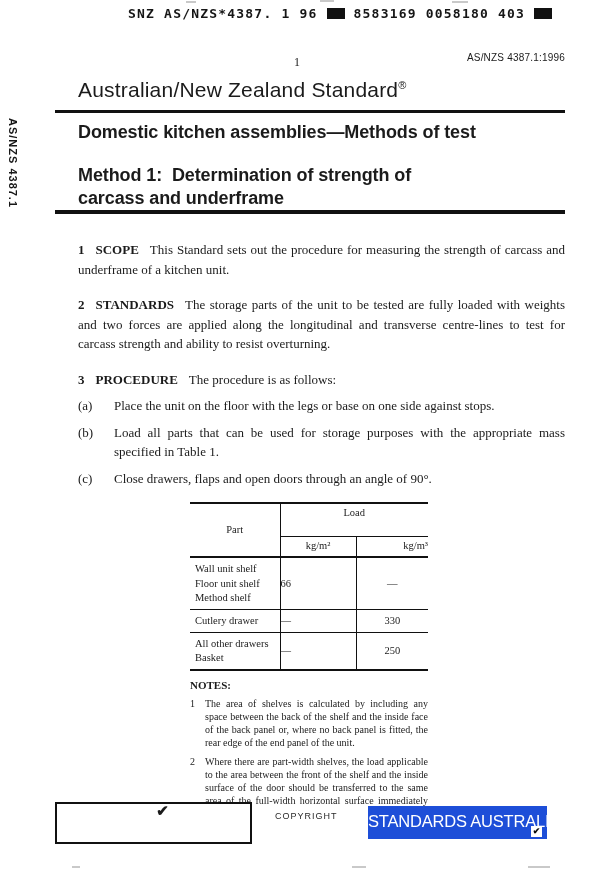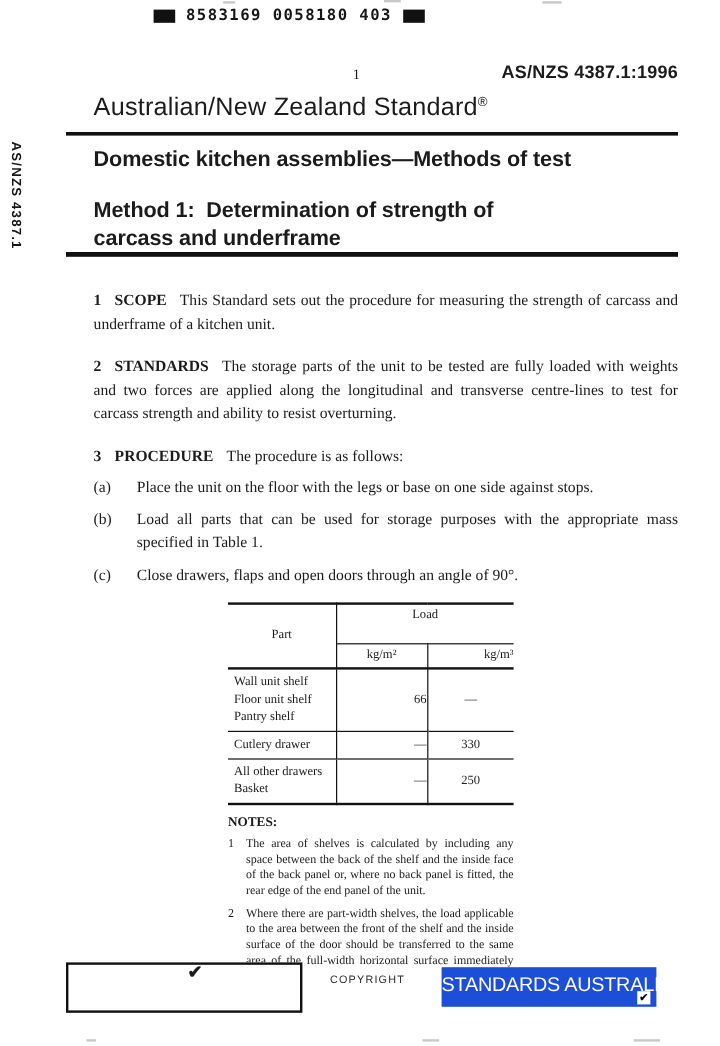--- a/index.html
+++ b/index.html
@@ -36,21 +36,21 @@
   }
 
   
   .header-row { left: 78px; top: 52px; width: 487px; height: 20px; }
   .page-number {
     position: absolute; left: 216px; top: 3px;
     font-family: "Liberation Serif", serif; font-size: 12px;
   }
   .doc-number {
     position: absolute; right: 0; top: 0;
-    font-size: 15px; font-weight: bold; letter-spacing: 0.2px;
+    font-size: 10px; font-weight: normal; letter-spacing: 0.2px;
   }
 
   .page-title { left: 78px; top: 78px; font-size: 21px; letter-spacing: 0.2px; }
   .page-title sup { font-size: 11px; }
 
   .rule { left: 55px; width: 510px; background: #111; }
   .rule-1 { top: 110px; height: 3px; }
   .rule-2 { top: 210px; height: 4px; }
 
   .subject-heading { left: 78px; top: 122px; font-size: 18px; font-weight: bold; letter-spacing: -0.1px; }
@@ -80,21 +80,21 @@
     border-top: 2.5px solid #111; border-bottom: 2.5px solid #111;
   }
   table.loads thead { border-bottom: 2px solid #111; }
   table.loads th, table.loads td { font-weight: normal; }
   th.h-part { width: 90px; border-right: 1.3px solid #111; font-weight: bold; text-align: center; vertical-align: middle; }
   th.h-load { border-bottom: 1.2px solid #111; font-weight: bold; text-align: center; padding: 2px 0 16px; }
   th.h-kgm2 { width: 76px; border-right: 1.3px solid #111; font-weight: bold; text-align: center; padding: 2px 0 3px; }
   th.h-kgm3 { width: 72px; font-weight: bold; text-align: right; padding: 2px 0 3px; }
   tbody tr + tr { border-top: 1.3px solid #111; }
   td.part { border-right: 1.3px solid #111; text-align: left; padding: 4px 4px 4px 5px; white-space: pre-line; }
-  td.v2 { border-right: 1.3px solid #111; text-align: right; vertical-align: middle; margin-top: 36px; }
+  td.v2 { border-right: 1.3px solid #111; text-align: left; vertical-align: middle; margin-top: 36px; }
   td.v3 { text-align: center; vertical-align: middle; }
 
   
   .notes { margin-top: 7px; font-size: 10px; line-height: 1.3; }
   .notes-label { font-weight: bold; font-size: 11px; margin-bottom: 4px; }
   .note-item { display: flex; margin-bottom: 6px; }
   .note-num { flex: 0 0 15px; }
   .note-text { flex: 1; text-align: justify; }
 
   
@@ -119,20 +119,21 @@
   }
 </style>
 </head>
 <body>
 
 <div class="abs artifact" style="left:186px; top:1px; width:10px;"></div>
 <div class="abs artifact" style="left:320px; top:0px; width:14px;"></div>
 <div class="abs artifact" style="left:452px; top:1px; width:16px;"></div>
 
 <div class="abs ocr-header">
+  <span>SNZ AS/NZS*4387. 1 96</span>
   <span class="ocr-block"></span>
   <span>8583169 0058180 403</span>
   <span class="ocr-block"></span>
 </div>
 
 <div class="abs sidebar-vertical">AS/NZS 4387.1</div>
 
 <div class="abs header-row">
   <span class="page-number">1</span>
   <span class="doc-number">AS/NZS 4387.1:1996</span>
@@ -187,21 +188,21 @@
         </tr>
         <tr>
           <th class="h-kgm2">kg/m²</th>
           <th class="h-kgm3">kg/m³</th>
         </tr>
       </thead>
       <tbody>
         <tr>
           <td class="part">Wall unit shelf
 Floor unit shelf
-Pantry shelf</td>
+Method shelf</td>
           <td class="v2">66</td>
           <td class="v3">—</td>
         </tr>
         <tr>
           <td class="part">Cutlery drawer</td>
           <td class="v2">—</td>
           <td class="v3">330</td>
         </tr>
         <tr>
           <td class="part">All other drawers

